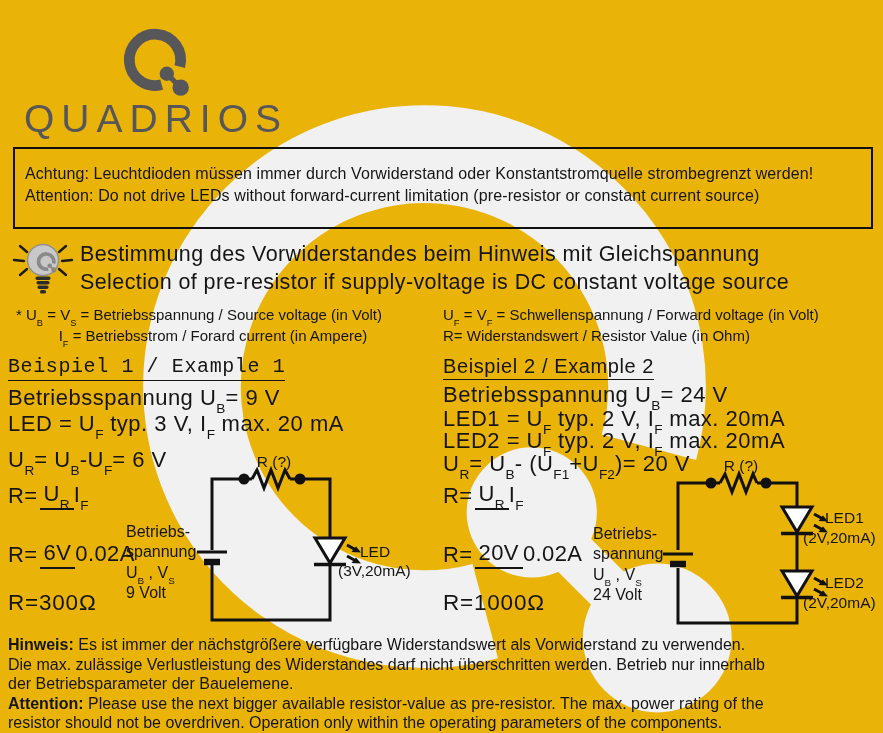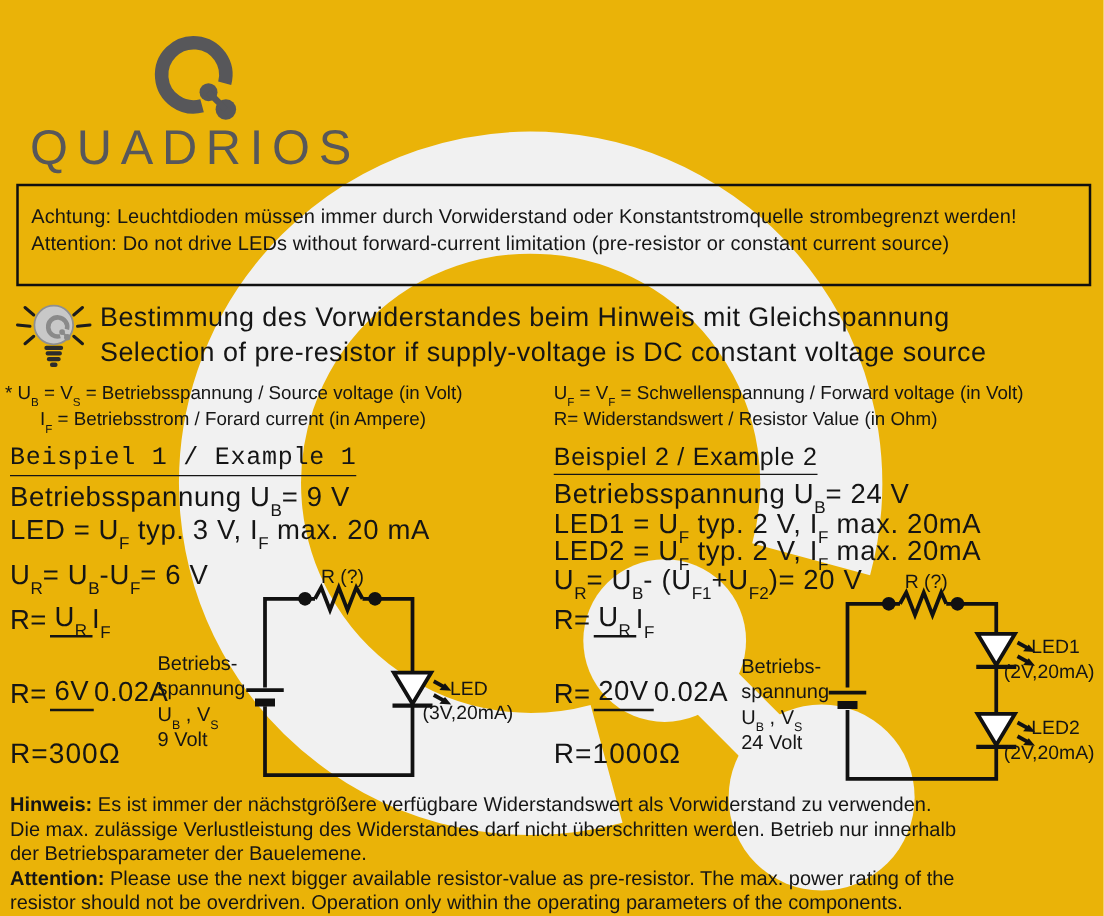--- a/index.html
+++ b/index.html
@@ -90,21 +90,21 @@
       <rect x="27.5" y="47.5" width="11" height="3.4" rx="1.6"></rect>
       <rect x="30" y="52" width="6" height="3.6" rx="1.6"></rect>
     </g>
   </svg>
 
   <div class="abs sect-title">
     <div>Bestimmung des Vorwiderstandes beim Hinweis mit Gleichspannung</div>
     <div>Selection of pre-resistor if supply-voltage is DC constant voltage source</div>
   </div>
 
-  <div class="abs defs" style="left:4px;top:304px;">
+  <div class="abs defs" style="left:16px;top:304px;text-align:center;">
     <div>* U<sub>B</sub> = V<sub>S</sub> = Betriebsspannung / Source voltage (in Volt)</div>
     <div class="indent">I<sub>F</sub> = Betriebsstrom / Forard current (in Ampere)</div>
   </div>
   <div class="abs defs" style="left:443px;top:304px;">
     <div>U<sub>F</sub> = V<sub>F</sub> = Schwellenspannung / Forward voltage (in Volt)</div>
     <div>R= Widerstandswert / Resistor Value (in Ohm)</div>
   </div>
 
   <div class="abs" style="left:8px;top:355px;font-family:Liberation Mono, monospace;">
     <span class="ex-heading">Beispiel 1 / Example 1</span>

